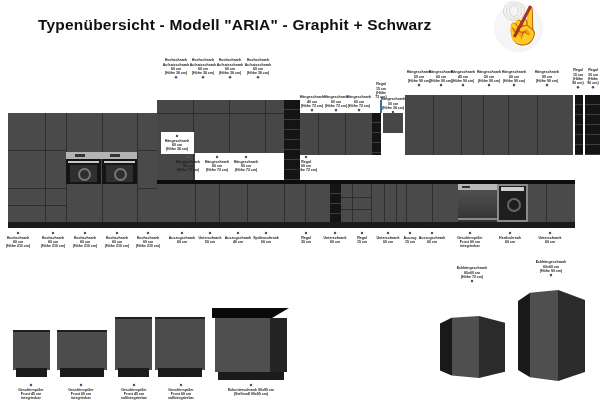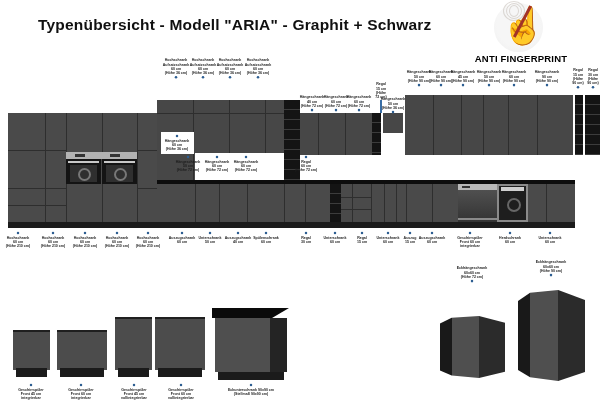--- a/index.html
+++ b/index.html
@@ -41,21 +41,20 @@
 <div id="stage">
 
   <div id="title">Typenübersicht - Modell "ARIA" - Graphit + Schwarz</div>
 
   <div id="logo-circle"></div>
   <div class="fp" style="left:509px;top:5px;width:8px;height:10px;"></div>
   <div class="fp" style="left:506px;top:3px;width:14px;height:14px;"></div>
   <div class="fp" style="left:503px;top:1px;width:20px;height:18px;"></div>
   <div id="logo-hand">☝</div>
   <div id="logo-slash"></div>
-  <div id="logo-caption">ANTI FINGERPRINT</div>
 
   <div class="bank" style="left:8px;top:113px;width:149px;height:109px;"></div>
   <div class="v" style="left:45px;top:113px;height:109px;"></div>
   <div class="v" style="left:66px;top:113px;height:109px;"></div>
   <div class="v" style="left:102px;top:113px;height:109px;"></div>
   <div class="v" style="left:137px;top:113px;height:109px;"></div>
   <div class="h" style="left:8px;top:150px;width:58px;"></div>
   <div class="h" style="left:8px;top:188px;width:58px;"></div>
   <div class="h" style="left:8px;top:205px;width:58px;"></div>
   <div class="h" style="left:137px;top:150px;width:20px;"></div>

